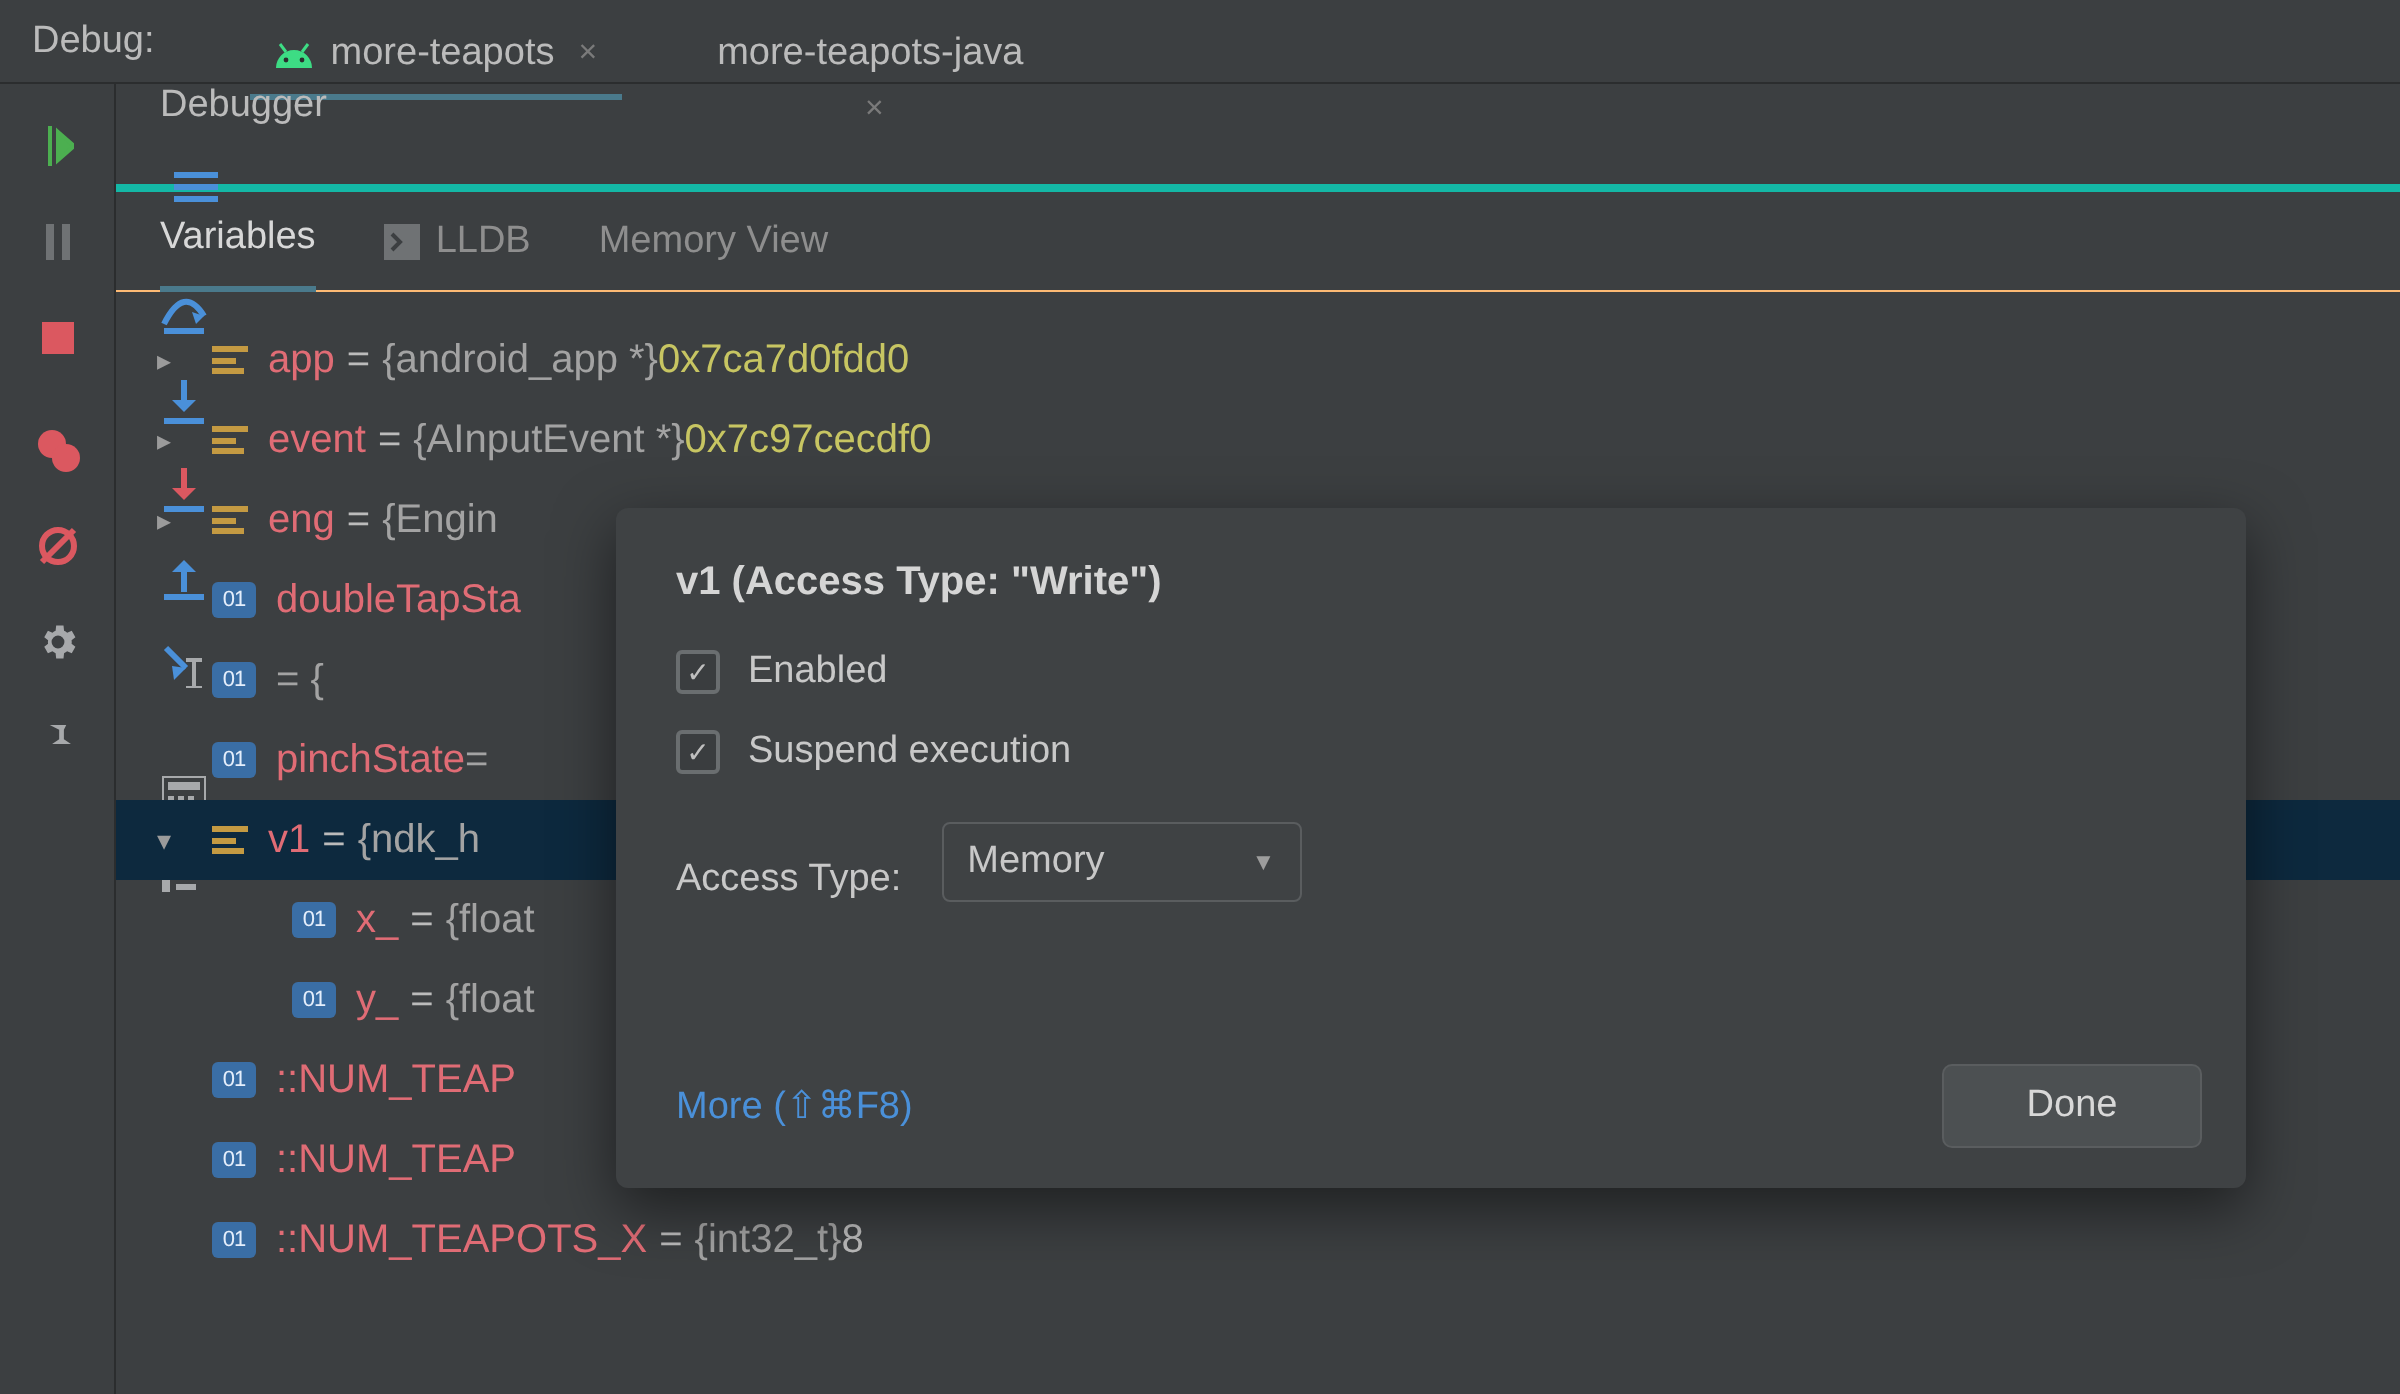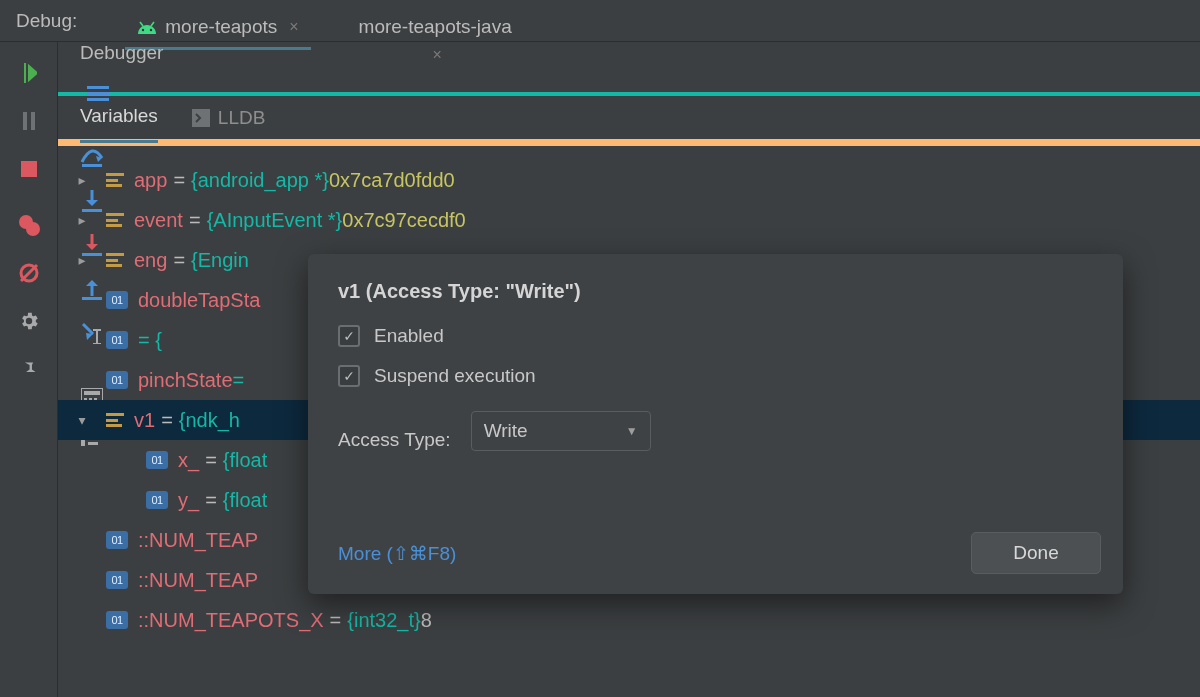--- a/index.html
+++ b/index.html
@@ -52,21 +52,21 @@
   }
   .dbg-toolbar .vsep { width:1px; height:28px; background:#555; margin:0 4px; }
   .tb-icon { width:24px; height:24px; display:flex; align-items:center; justify-content:center; cursor:pointer; }
 
   
   .subtabs {
     position:absolute; left:58px; top:96px; right:0;
     height:50px;
     display:flex; align-items:center; gap:34px;
     padding-left:22px;
-    border-bottom:7px solid #fdba74;
+    border-bottom:1px solid #fdba74;
   }
   .subtab { height:50px; display:flex; align-items:center; cursor:pointer; gap:8px;}
   .subtab.active { border-bottom:3px solid #4a7a8c; color:#d8d8d8; }
   .subtab.inactive { color:#8e8e8e; }
 
   
   .tree {
     position:absolute; left:58px; top:146px; right:0; bottom:0;
     padding-top:14px;
     font-size:20px;
@@ -87,21 +87,21 @@
   .bars-ico span:nth-child(3){ width:16px;}
   .sq01 {
     width:22px; height:18px; border-radius:3px;
     background:#3a6ea5; color:#e4eefb;
     font-size:11px; font-weight:400;
     display:flex; align-items:center; justify-content:center;
     margin-right:10px; letter-spacing:-0.5px;
   }
   .nm   { color:#e06c75; }
   .eq   { color:#bbbbbb; margin:0 6px; }
-  .ty   { color:#14b8a6; }
+  .ty   { color:#a3a3a3; }
   .val  { color:#c7c562; }
   .num  { color:#bbbbbb; }
 
   
   .popup {
     position:absolute;
     left:308px; top:254px;
     width:815px; height:340px;
     background:#3f4244;
     border-radius:6px;
@@ -273,20 +273,23 @@
   <div class="subtab active">
     <span>Variables</span>
   </div>
   <div class="subtab inactive">
     <svg width="18" height="18">
         <rect width="18" height="18" fill="#6f7274"></rect>
         <path d="M4 5l4 4-4 4" fill="none" stroke="#3c3f41" stroke-width="2"></path>
       </svg>
     <span>LLDB</span>
   </div>
+  <div class="subtab inactive">
+    <span>Memory View</span>
+  </div>
 </div>
 
 <div class="tree" id="tree">
     <div class="row">
       <div class="gutter">
         <span class="chev">▸</span>
       </div>
       <div style="display: flex; align-items: center;">
         <div class="bars-ico">
           <span></span>
@@ -425,21 +428,21 @@
     <span>Enabled</span>
   </div>
   <div class="chkrow">
     <div class="chkbox">✓</div>
     <span>Suspend execution</span>
   </div>
 
   <div class="atrow">
     <span>Access Type:</span>
     <div class="select">
-      <span>Write</span>
+      <span>Memory</span>
       <span class="tri">▼</span>
     </div>
   </div>
 
   <div class="popup-footer">
     <span class="morelnk">More (⇧⌘F8)</span>
     <div class="donebtn">
       <span>Done</span>
     </div>
   </div>

